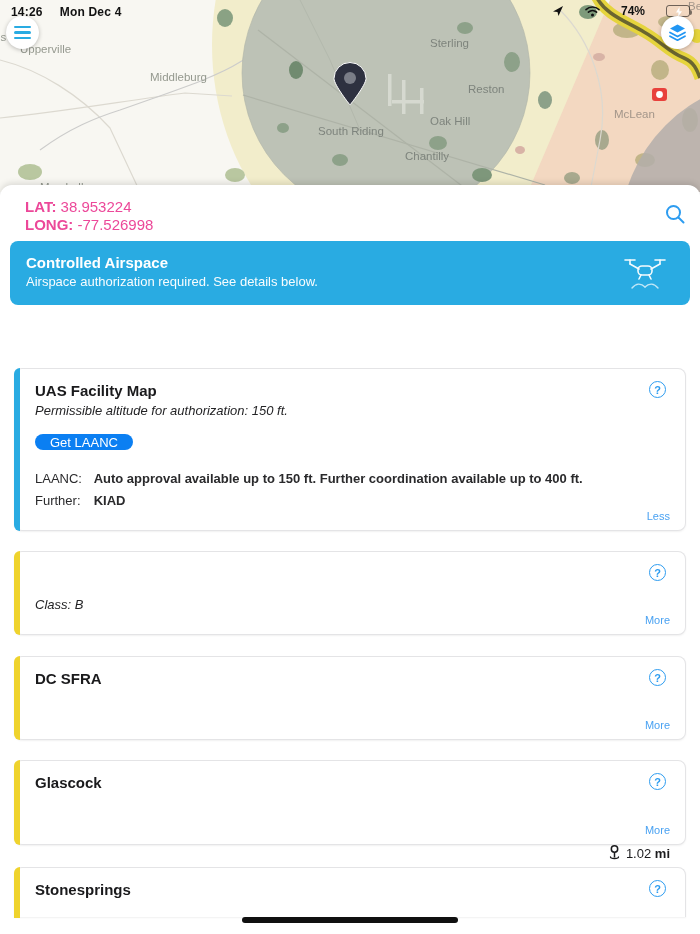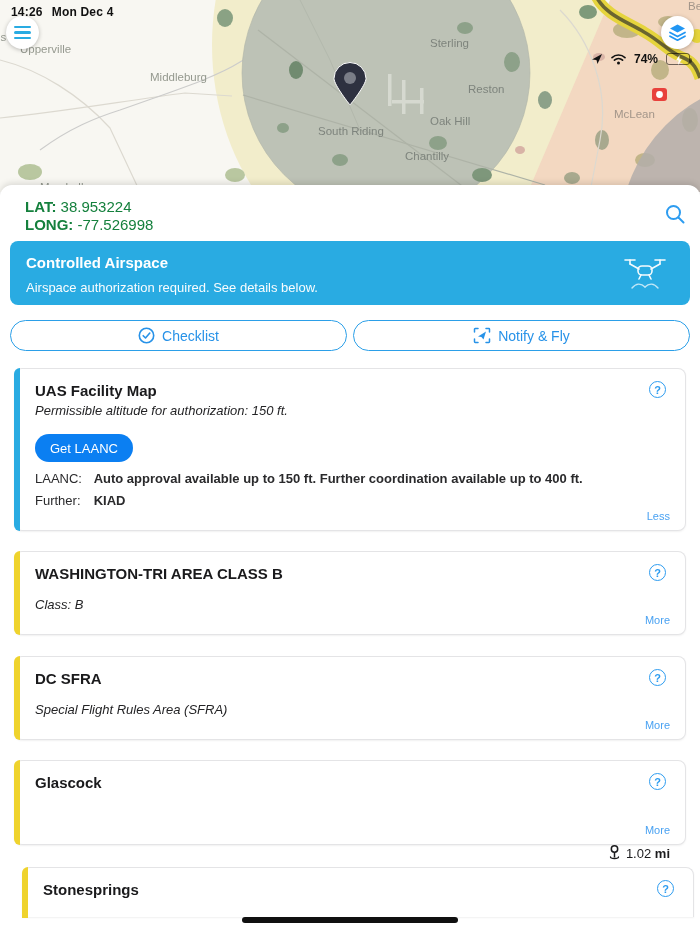--- a/index.html
+++ b/index.html
@@ -13,22 +13,22 @@
   .map { position:absolute; top:0; left:0; width:700px; height:192px; overflow:hidden; }
   .map svg { display:block; }
   .map-label { font-family:"Liberation Sans",sans-serif; font-size:11.5px; fill:#95998f; }
   .map-label.incircle { fill:#7e847d; }
   .map-label.onsalmon { fill:#a3968a; }
 
   
   .statusbar { position:absolute; top:4px; left:0; width:700px; height:18px;
     font-size:12px; font-weight:700; color:#111; }
   .sb-left { position:absolute; left:11px; top:1px; letter-spacing:.2px; }
-  .sb-left .date { margin-left:9px; }
-  .sb-right { position:absolute; right:10px; top:0; display:flex; align-items:center; gap:8px;margin-top:48px; }
+  .sb-left .date { margin-left:17px; }
+  .sb-right { position:absolute; right:10px; top:0; display:flex; align-items:center; gap:21px; }
   .sb-right .pct { font-weight:700; }
   .battery { position:relative; width:24px; height:12px; border:1px solid rgba(0,0,0,.55);
     border-radius:3px; padding:1px; }
   .battery .fill { width:100%; height:100%; background:#34C759; border-radius:1.5px; }
   .battery .nub { position:absolute; right:-3px; top:3.5px; width:2px; height:5px;
     background:rgba(0,0,0,.5); border-radius:0 2px 2px 0; }
   .battery .bolt { position:absolute; left:8px; top:1px; font-size:9px; color:#fff; }
 
   
   .round-btn { position:absolute; width:33px; height:33px; border-radius:50%;
@@ -36,28 +36,28 @@
     display:flex; align-items:center; justify-content:center; cursor:pointer; }
   .menu-btn { top:16px; left:6px; }
   .layers-btn { top:16px; right:6px; }
   .hamburger { display:flex; flex-direction:column; gap:3px; }
   .hamburger span { width:17px; height:2.5px; border-radius:2px; background:#29ABE2; }
 
   
   .panel { position:absolute; top:185px; left:0; width:700px; height:749px;
     background:#fff; border-radius:12px 12px 0 0; box-shadow:0 -2px 6px rgba(0,0,0,.12); }
 
-  .coords { position:absolute; left:25px; top:13px; font-size:15px; color:#15803d; line-height:18px; }
+  .coords { position:absolute; left:25px; top:13px; font-size:15px; color:#ec4899; line-height:18px; }
   .coords b { font-weight:700; }
   .search-btn { position:absolute; right:14px; top:18px; width:22px; height:22px; cursor:pointer; }
 
   .banner { position:absolute; left:10px; right:10px; top:56px; height:64px;
     border-radius:8px; color:#fff; padding:13px 16px; }
   .banner .title { font-size:15px; font-weight:700; }
-  .banner .subtitle { font-size:13px; margin-top:9px; opacity:.97; }
+  .banner .subtitle { font-size:13px; margin-top:3px; opacity:.97; }
   .banner-icon { position:absolute; right:22px; top:13px; opacity:.95; }
 
   .btn-row { position:absolute; left:10px; right:10px; top:135px; height:31px;
     display:flex; gap:6px; }
   .pill-btn { flex:1; border:1.5px solid #2B9FE8; border-radius:16px; background:#fff;
     color:#2792E8; font-size:14px; display:flex; align-items:center; justify-content:center;
     gap:7px; cursor:pointer; font-family:inherit; }
 
   
   .card { position:absolute; left:14px; width:672px; background:#fff;
@@ -69,37 +69,37 @@
   .accent.yellow { background:#EFD32D; }
   .card .title { position:absolute; left:21px; top:13px; font-size:15px; font-weight:700; color:#1a1a1c; }
   .card .note { position:absolute; left:21px; font-size:13px; font-style:italic; color:#242426; }
   .help { position:absolute; right:19px; top:12px; width:17px; height:17px;
     border:1.5px solid #2D9CF0; border-radius:50%; color:#2D9CF0; font-size:11px;
     font-weight:700; display:flex; align-items:center; justify-content:center; cursor:pointer; }
   .toggle-link { position:absolute; right:15px; bottom:8px; font-size:11px; color:#4AA2F2; cursor:pointer; }
 
   .card1 { top:183px; height:163px; }
   .card1 .note { top:34px; }
-  .laanc-btn { position:absolute; left:21px; top:65px; height:28px; padding:0 15px;
+  .laanc-btn { position:absolute; left:21px; top:65px; height:16px; padding:0 15px;
     background:#0B7FF2; border:none; border-radius:14px; color:#fff; font-size:13px;
     font-family:inherit; cursor:pointer; }
   .info-row { position:absolute; left:21px; right:20px; font-size:13px; color:#2a2a2c; }
   .info-row .lbl { display:inline-block; width:55px; font-weight:400; }
   .info-row .val { font-weight:700;text-align:right; }
   .row1 { top:102px; } .row2 { top:124px; }
 
   .card2 { top:366px; height:84px; }
   .card2 .note { top:45px; }
   .card3 { top:471px; height:84px; }
   .card3 .note { top:45px; }
   .card4 { top:575px; height:85px; }
   .dist { position:absolute; right:15px; top:42px; font-size:13px; color:#1b1b1d;
     display:flex; align-items:center; gap:5px;margin-top:42px; }
   .dist b { font-weight:700; }
-  .card5 { top:682px; height:50px; border-bottom:none; border-radius:8px 8px 0 0;margin-left:8px; }
+  .card5 { top:682px; height:50px; border-bottom:none; border-radius:8px 8px 0 0; }
 
   .home-indicator { position:absolute; left:242px; top:917px; width:216px; height:6px;
     border-radius:4px; background:#101010; cursor:pointer; }
 </style>
 </head>
 <body>
 
 <div class="map">
   <svg width="700" height="192" viewBox="0 0 700 192" xmlns="http://www.w3.org/2000/svg">
     <rect x="0" y="0" width="700" height="192" fill="#f8f7f2"></rect>
@@ -256,72 +256,49 @@
         <rect x="16" y="12" width="14" height="9" rx="4"></rect>
         <path d="M19,21 L17,25 M27,21 L29,25"></path>
       </g>
       <g stroke="#fff" stroke-width="1.4" fill="none" stroke-linecap="round" opacity=".75">
         <path d="M10,34 C14,29 19,29 23,33"></path>
         <path d="M23,33 C27,29 32,29 36,34"></path>
       </g>
     </svg>
   </div>
 
-  <div class="btn-row">
-    <button class="pill-btn">
-      <svg width="17" height="17" viewBox="0 0 17 17">
-        <circle cx="8.5" cy="8.5" r="7.2" stroke="#2792E8" stroke-width="1.6" fill="none"></circle>
-        <path d="M5.2,8.7 L7.5,11 L11.8,6" stroke="#2792E8" stroke-width="1.6" fill="none" stroke-linecap="round" stroke-linejoin="round"></path>
-      </svg>
-      <span>Checklist</span>
-    </button>
-    <button class="pill-btn">
-      <svg width="18" height="17" viewBox="0 0 18 17">
-        <g stroke="#2792E8" stroke-width="1.5" fill="none" stroke-linecap="round">
-          <path d="M1.5,5 L1.5,2.2 Q1.5,1.5 2.2,1.5 L5,1.5"></path>
-          <path d="M13,1.5 L15.8,1.5 Q16.5,1.5 16.5,2.2 L16.5,5"></path>
-          <path d="M1.5,12 L1.5,14.8 Q1.5,15.5 2.2,15.5 L5,15.5"></path>
-          <path d="M13,15.5 L15.8,15.5 Q16.5,15.5 16.5,14.8 L16.5,12"></path>
-        </g>
-        <path d="M5,9.5 L13,4.5 L10.5,12.5 L8.4,9.9 Z" fill="#2792E8"></path>
-      </svg>
-      <span>Notify &amp; Fly</span>
-    </button>
-  </div>
 
   <div class="card card1">
     <div class="accent blue"></div>
     <div class="title">UAS Facility Map</div>
     <div class="help">?</div>
     <div class="note">Permissible altitude for authorization: 150 ft.</div>
     <button class="laanc-btn">Get LAANC</button>
     <div class="info-row row1">
       <span class="lbl">LAANC:</span>
       <span class="val">Auto approval available up to 150 ft.  Further coordination available up to 400 ft.</span>
     </div>
     <div class="info-row row2">
       <span class="lbl">Further:</span>
       <span class="val">KIAD</span>
     </div>
     <div class="toggle-link">Less</div>
   </div>
 
   <div class="card card2">
     <div class="accent yellow"></div>
-    <div class="title">WASHINGTON-TRI AREA CLASS B</div>
     <div class="help">?</div>
     <div class="note">Class: B</div>
     <div class="toggle-link">More</div>
   </div>
 
   <div class="card card3">
     <div class="accent yellow"></div>
     <div class="title">DC SFRA</div>
     <div class="help">?</div>
-    <div class="note">Special Flight Rules Area (SFRA)</div>
     <div class="toggle-link">More</div>
   </div>
 
   <div class="card card4">
     <div class="accent yellow"></div>
     <div class="title">Glascock</div>
     <div class="help">?</div>
     <div class="dist">
       <svg width="13" height="16" viewBox="0 0 13 16">
         <circle cx="6.5" cy="4" r="3.2" stroke="#1b1b1d" stroke-width="1.5" fill="none"></circle>

